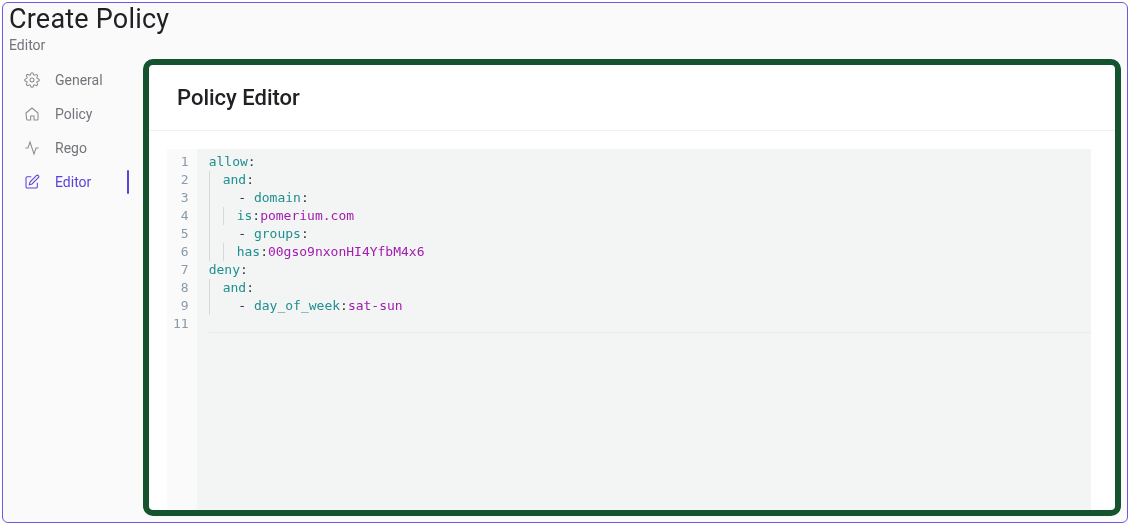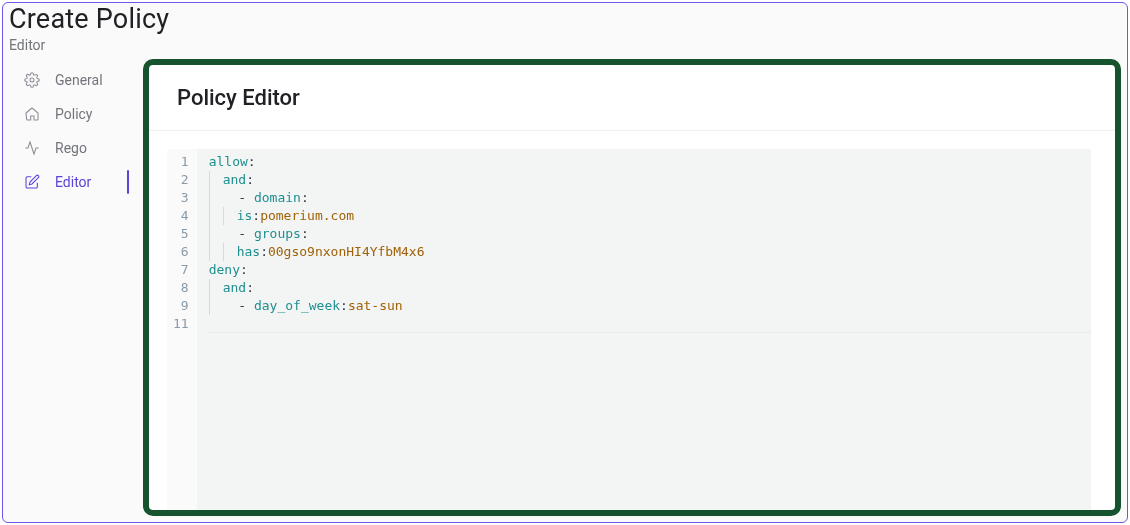--- a/index.html
+++ b/index.html
@@ -130,21 +130,21 @@
     width: 14px;
     border-left: 1px solid #d6d8da;
     height: 18px;
     margin-left: 0;
   }
   .last-line {
     border-bottom: 1px solid #e8eaec;
   }
   .key { color: #1f8f8f; }
   .punct { color: #303840; }
-  .val { color: #a16207; font-weight: 500;}
+  .val { color: #a21caf; font-weight: 500;}
   svg { stroke: #8b8f95; fill: none; stroke-width: 1.6; }
 </style>
 </head>
 <body>
 
 <div class="frame">
   <div class="header">
     <div class="title">Create Policy</div>
     <div class="crumb">Editor</div>
   </div>

